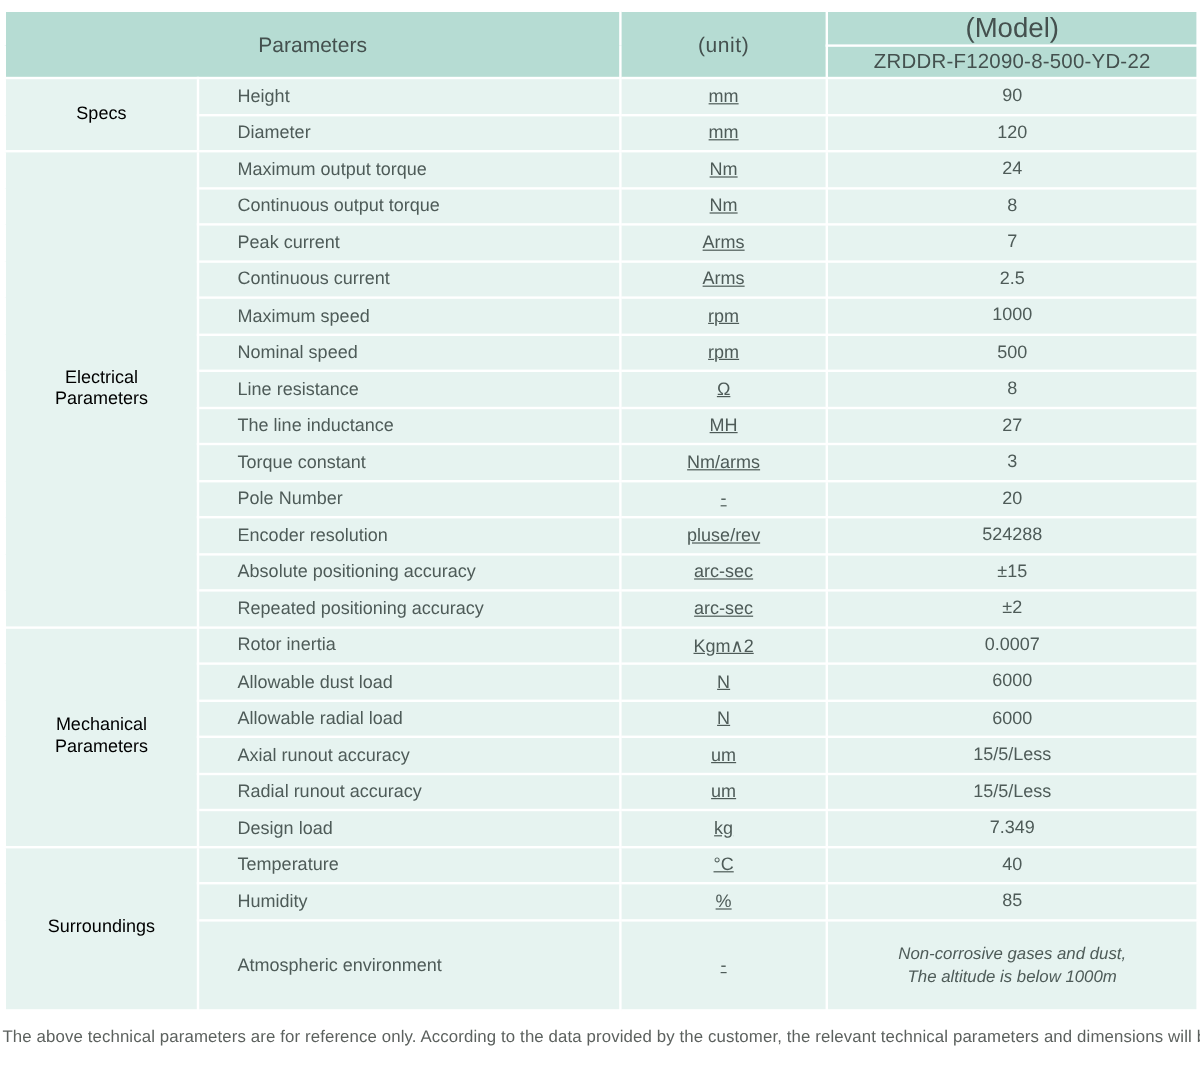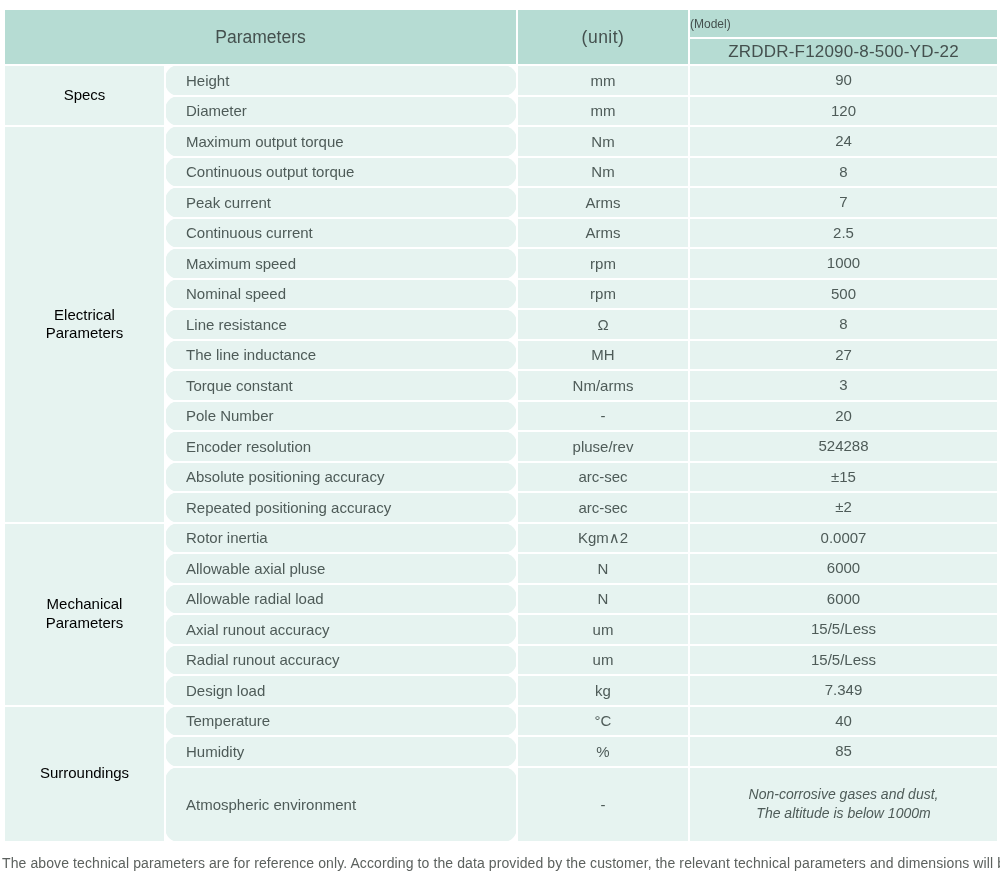--- a/index.html
+++ b/index.html
@@ -41,46 +41,45 @@
     font-size: 17.5px;
     text-align: center;
     padding-left: 78px; 
   }
   .th-unit {
     font-size: 17.5px;
     text-align: center;
     letter-spacing: 0.5px;
   }
   .th-model {
-    font-size: 12px;
-    text-align: left;
+    font-size: 23px;
+    text-align: center;
   }
   .th-model-value {
     font-size: 17px;
     text-align: center;
     letter-spacing: 0.2px;
   }
 
   tbody td {
     background: #e6f3f0;
     font-size: 15px;
     height: 28.5px;
   }
   td.group-cell {
     text-align: center;
     white-space: pre-line;
     line-height: 1.25;
     color: #000000;
   }
   td.param-cell {
     text-align: left;
-    padding-left: 20px;
-    border-radius: 14px;
-  }
-  td.unit-cell  { text-align: center; }
+    padding-left: 32px;
+  }
+  td.unit-cell  { text-align: center; text-decoration: underline; }
   td.value-cell {
     text-align: center;
     white-space: pre-line;
     line-height: 1.35;
   }
   tr.tall-row td { height: 73px; }
   tr.tall-row td.value-cell { font-size: 14px; font-style: italic; }
 
   .footer-note {
     margin: 12px 2px 0 2px;
@@ -192,21 +191,21 @@
           <td class="value-cell">±2</td>
         </tr>
         <tr>
           <td class="group-cell" rowspan="6">Mechanical
 Parameters</td>
           <td class="param-cell">Rotor inertia</td>
           <td class="unit-cell">Kgm∧2</td>
           <td class="value-cell">0.0007</td>
         </tr>
         <tr>
-          <td class="param-cell">Allowable axial pluse</td>
+          <td class="param-cell">Allowable dust load</td>
           <td class="unit-cell">N</td>
           <td class="value-cell">6000</td>
         </tr>
         <tr>
           <td class="param-cell">Allowable radial load</td>
           <td class="unit-cell">N</td>
           <td class="value-cell">6000</td>
         </tr>
         <tr>
           <td class="param-cell">Axial runout accuracy</td>

